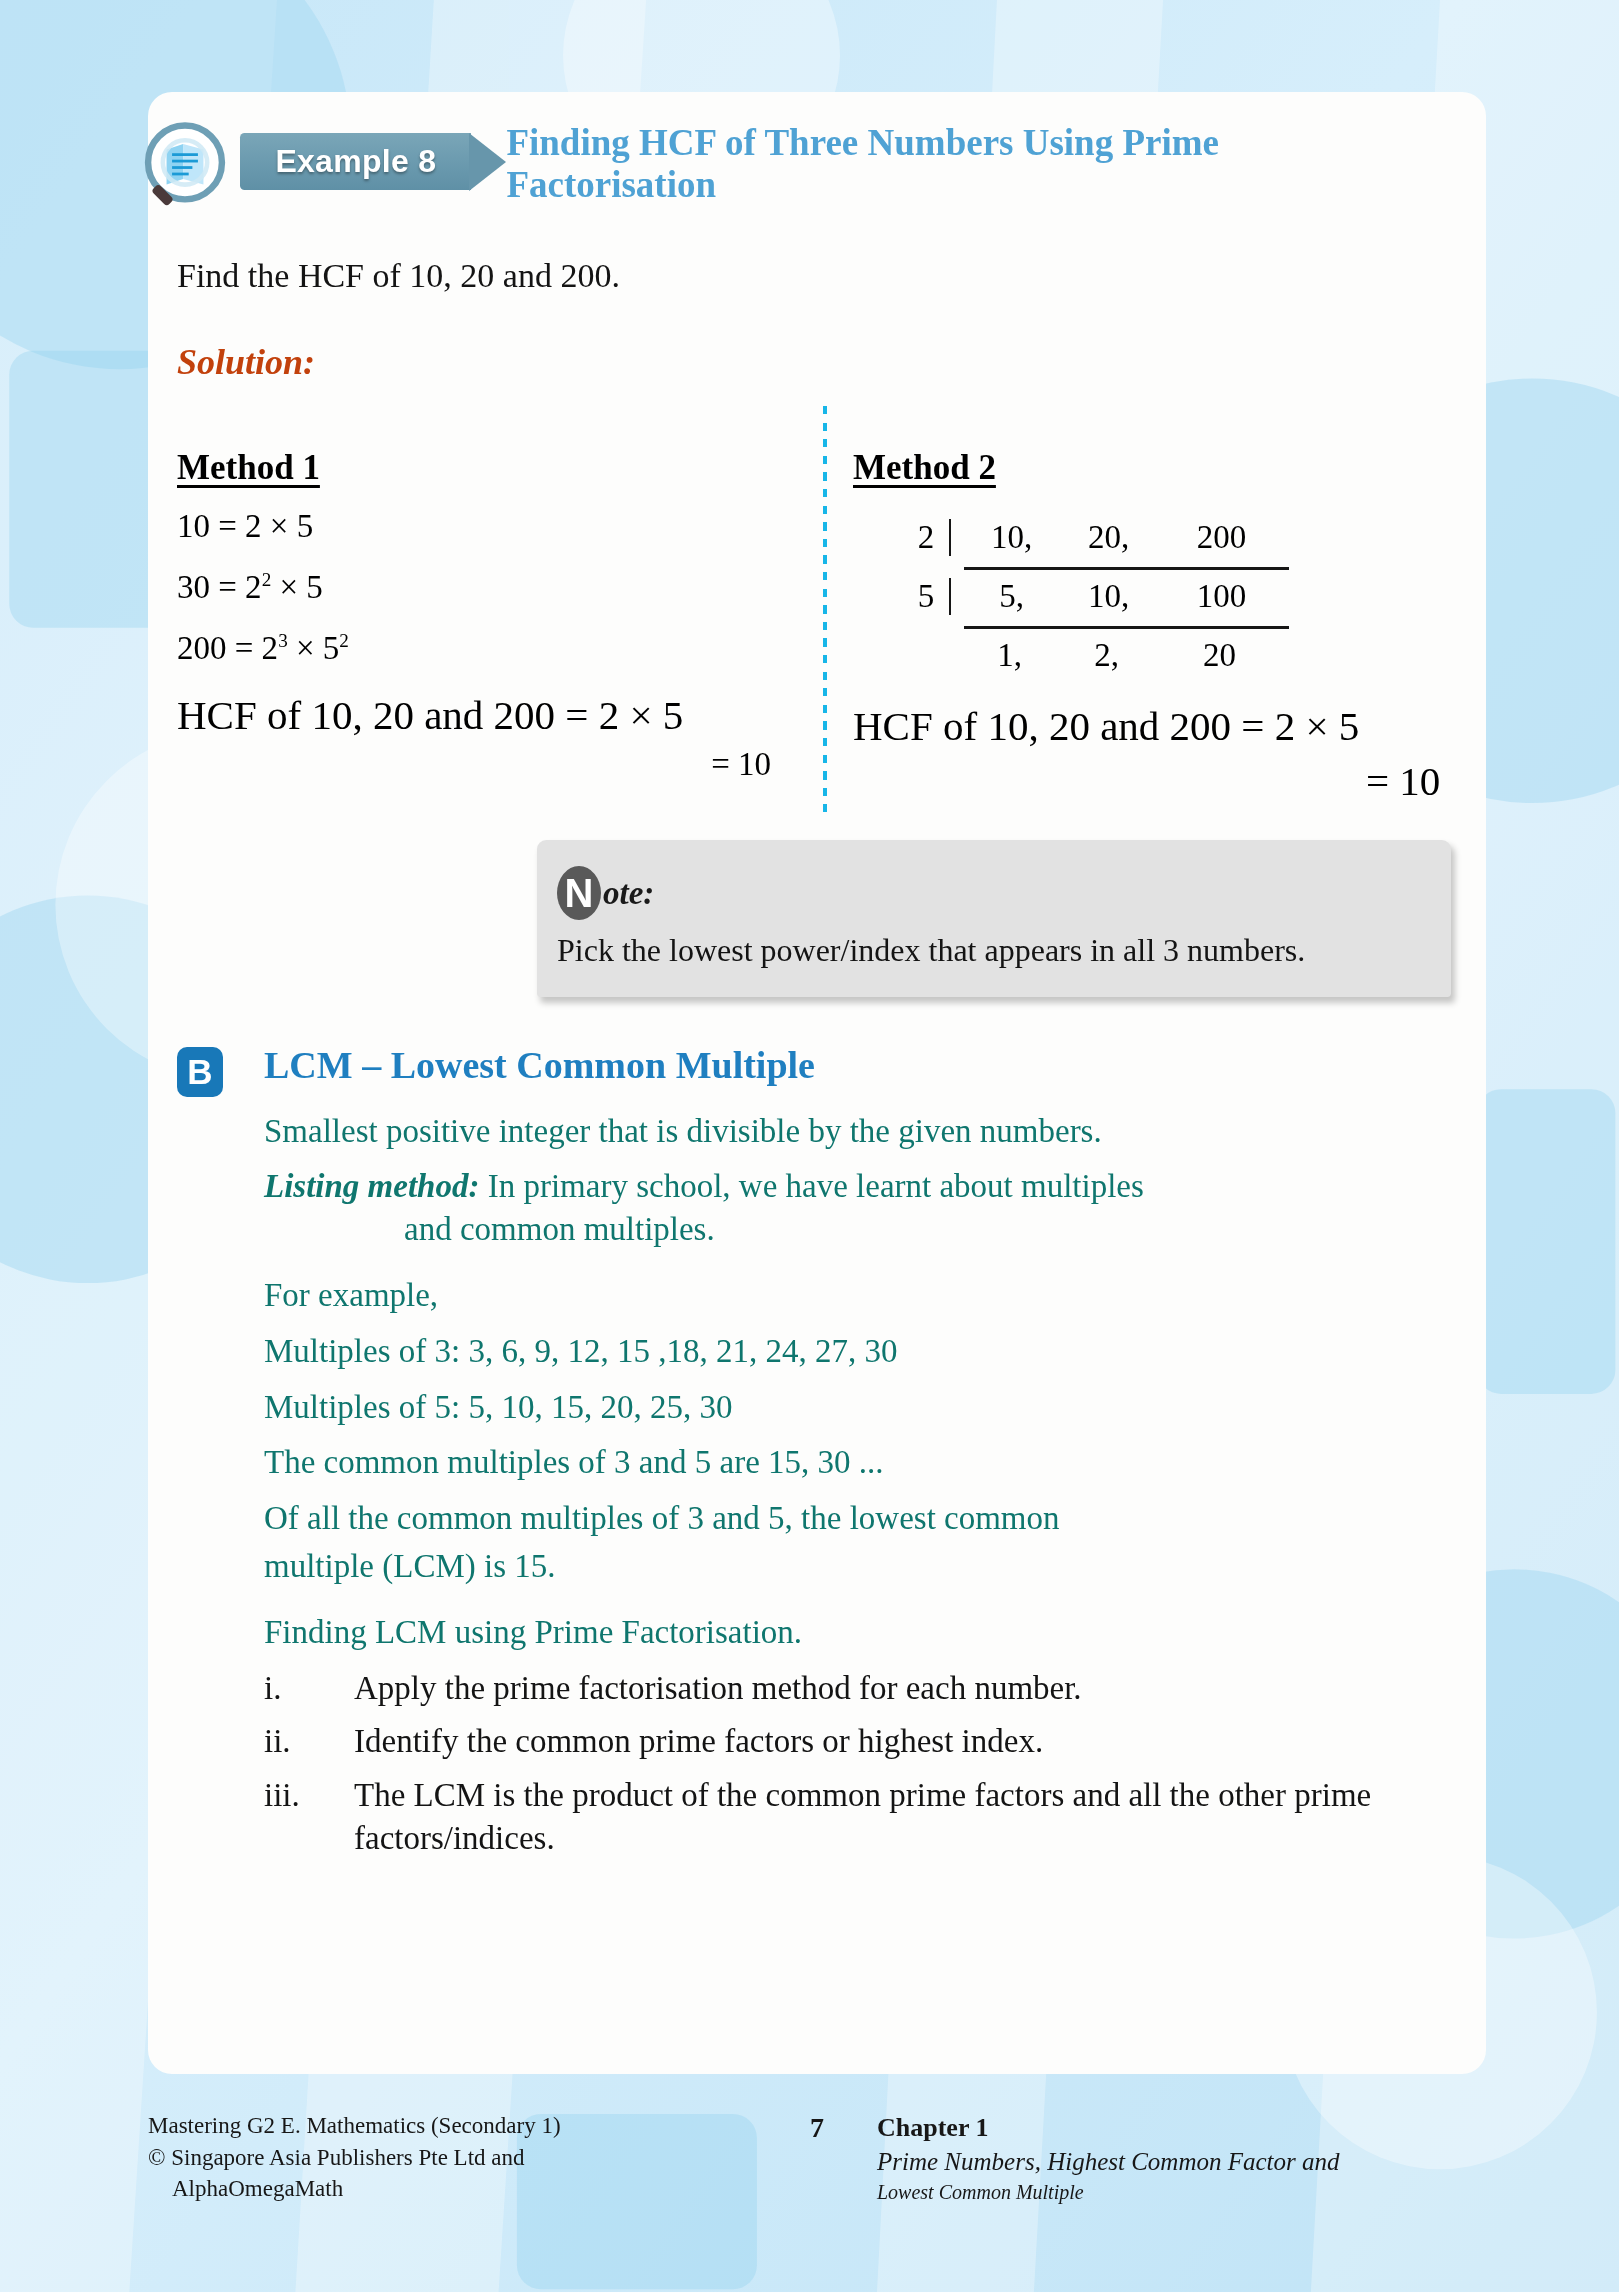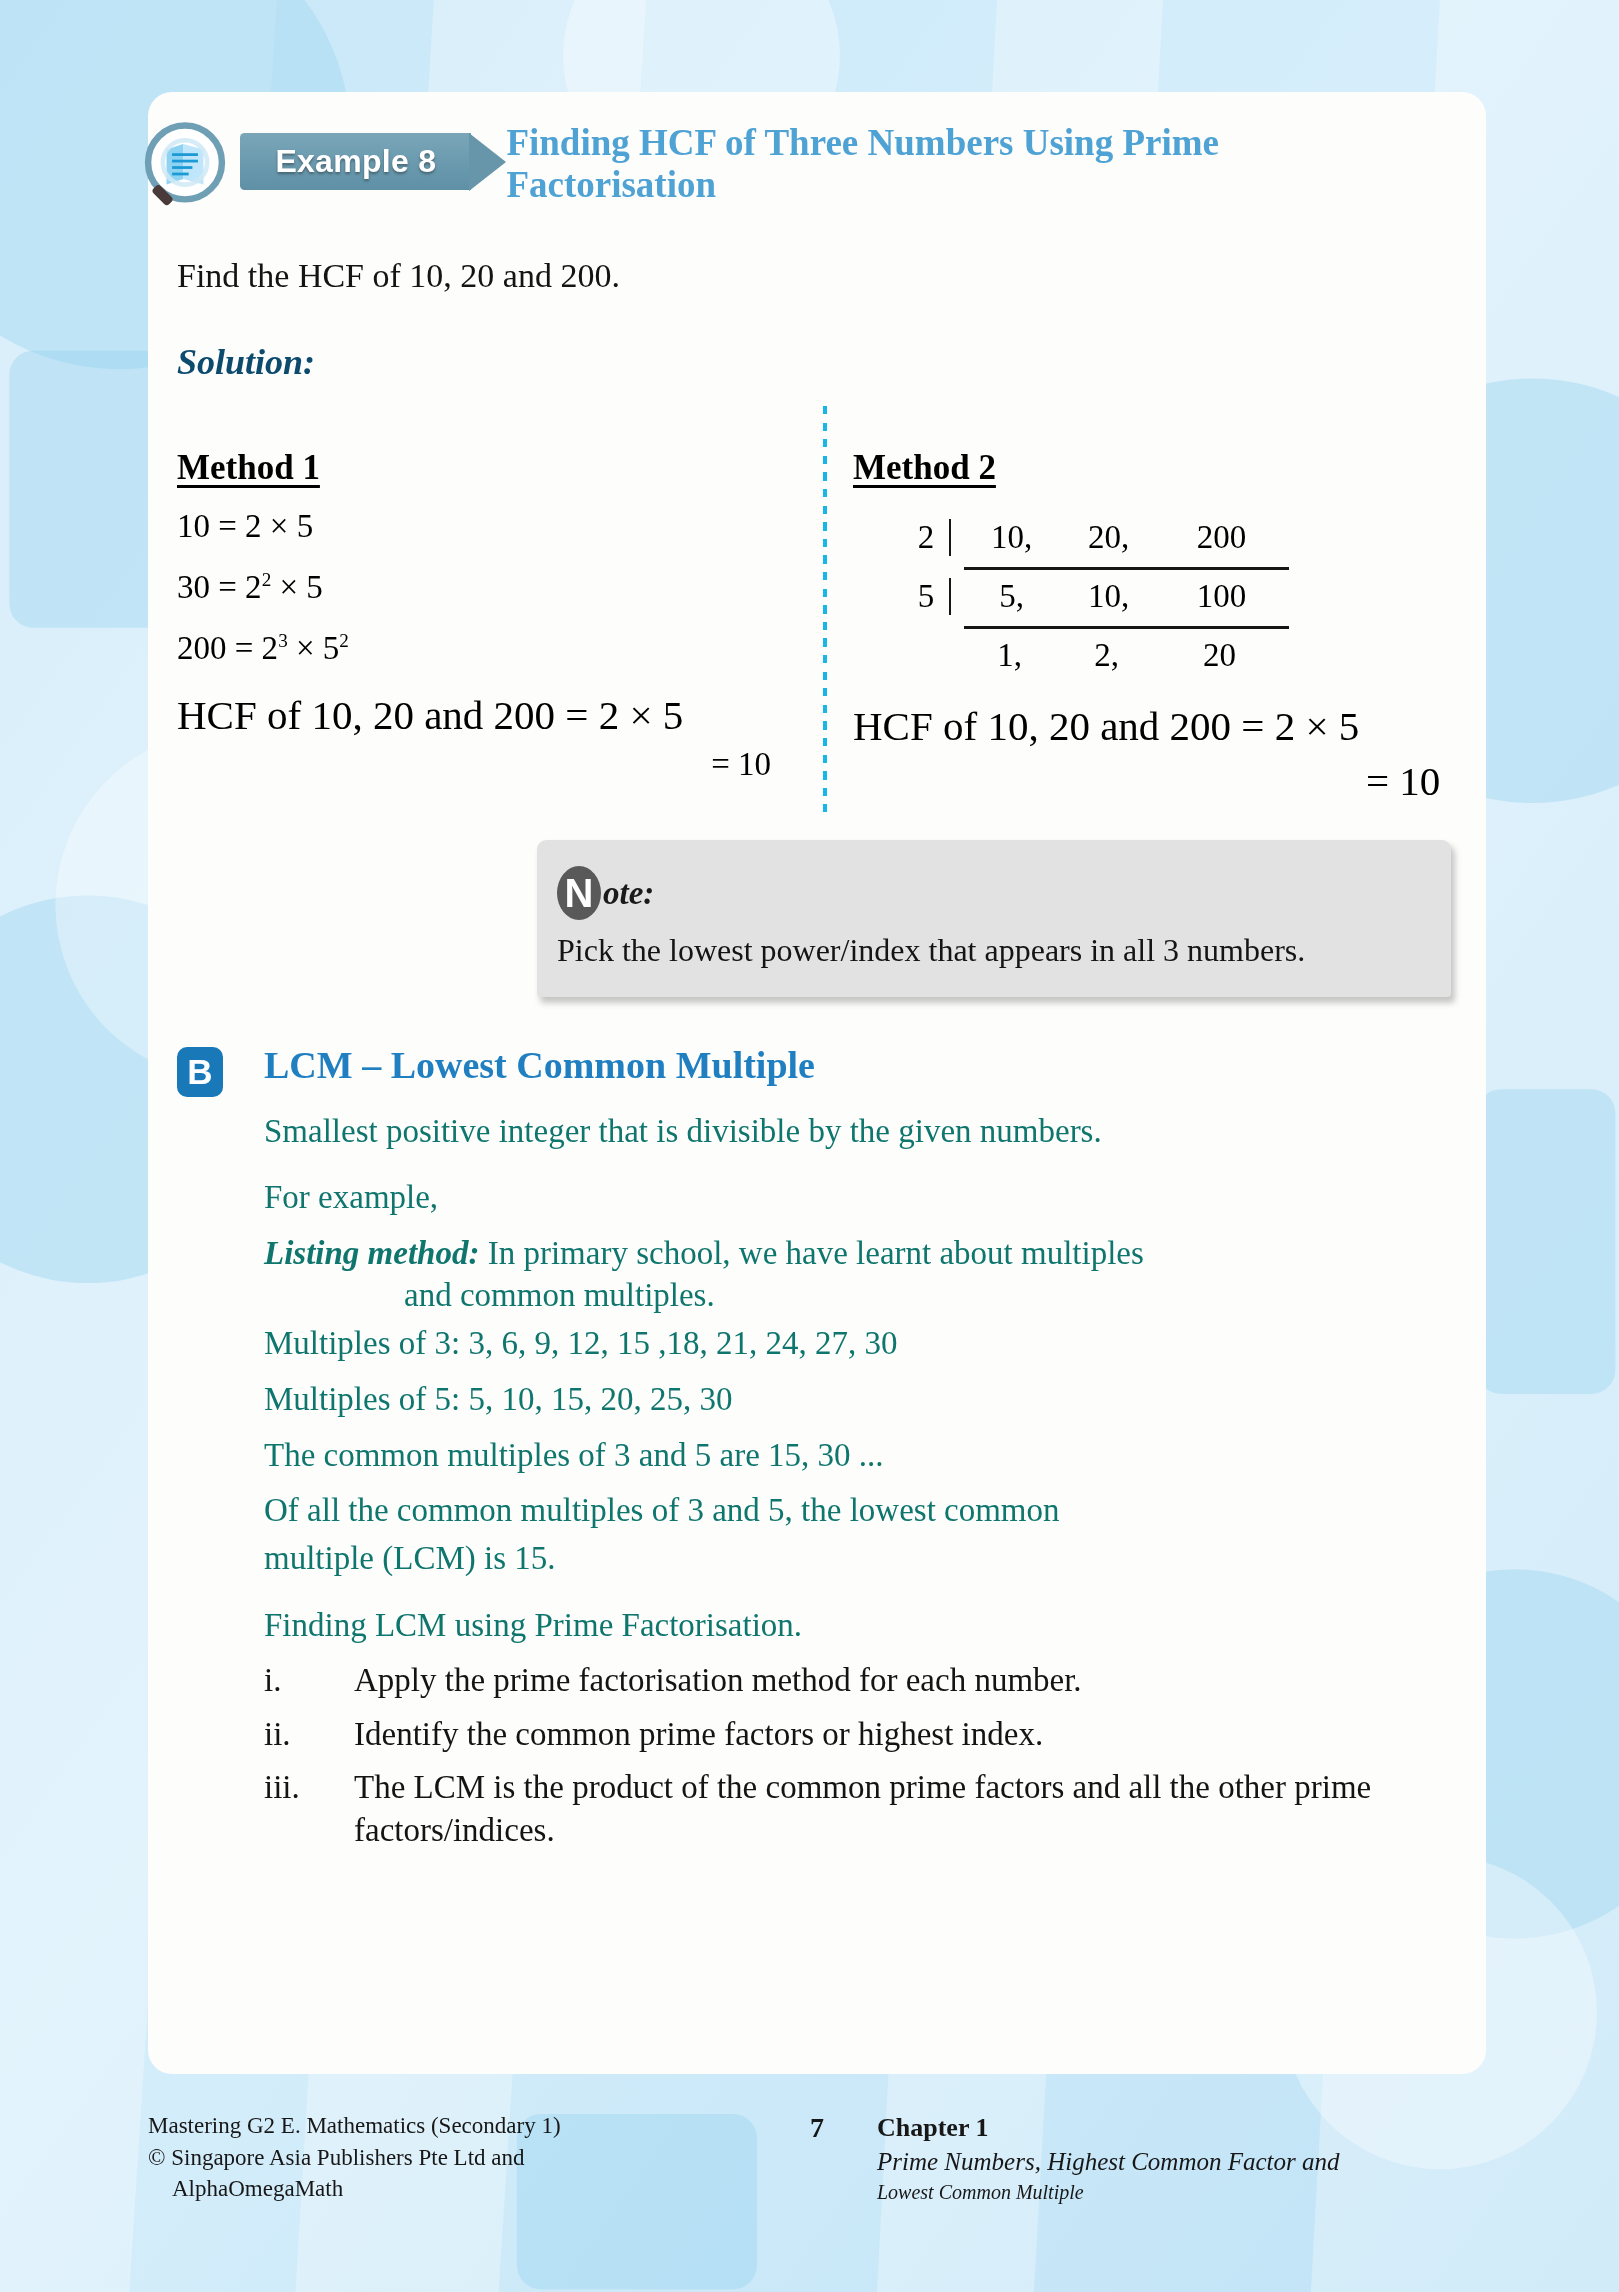--- a/index.html
+++ b/index.html
@@ -107,21 +107,21 @@
   }
   #problem-line {
     left: 177px; top: 257px;
     font-size: 34px;
   }
   #solution-label {
     left: 177px; top: 341px;
     font-size: 36px;
     font-weight: bold;
     font-style: italic;
-    color: #0c4a6e;
+    color: #c2410c;
     text-align: right;
   }
 
   
   #methods { position: absolute; left: 177px; top: 406px; width: 1274px; z-index: 5; }
   #method1-col { position: absolute; left: 0; top: 0; width: 618px; }
   #divider-line {
     position: absolute;
     left: 646px; top: 0;
     width: 3.7px; height: 406px;
@@ -408,23 +408,23 @@
 
   <div id="b-head-row">
     <div id="b-badge">B</div>
     <div id="b-title">LCM – Lowest Common Multiple</div>
   </div>
 
   <div id="b-body">
 
     <div class="p">Smallest positive integer that is divisible by the given numbers.</div>
 
+    <div class="p tight"><span class="bi">Listing method:</span><span> In primary school, we have learnt about multiples</span><span class="indent2">and common multiples.</span></div>
+
     <div class="p gap-top">For example,</div>
-
-    <div class="p tight"><span class="bi">Listing method:</span><span> In primary school, we have learnt about multiples</span><span class="indent2">and common multiples.</span></div>
 
     <div class="p">Multiples of 3: 3, 6, 9, 12, 15 ,18, 21, 24, 27, 30</div>
 
     <div class="p">Multiples of 5: 5, 10, 15, 20, 25, 30</div>
 
     <div class="p">The common multiples of 3 and 5 are 15, 30 ...</div>
 
     <div class="p tight">Of all the common multiples of 3 and 5, the lowest common</div>
     <div class="p">multiple (LCM) is 15.</div>
 

